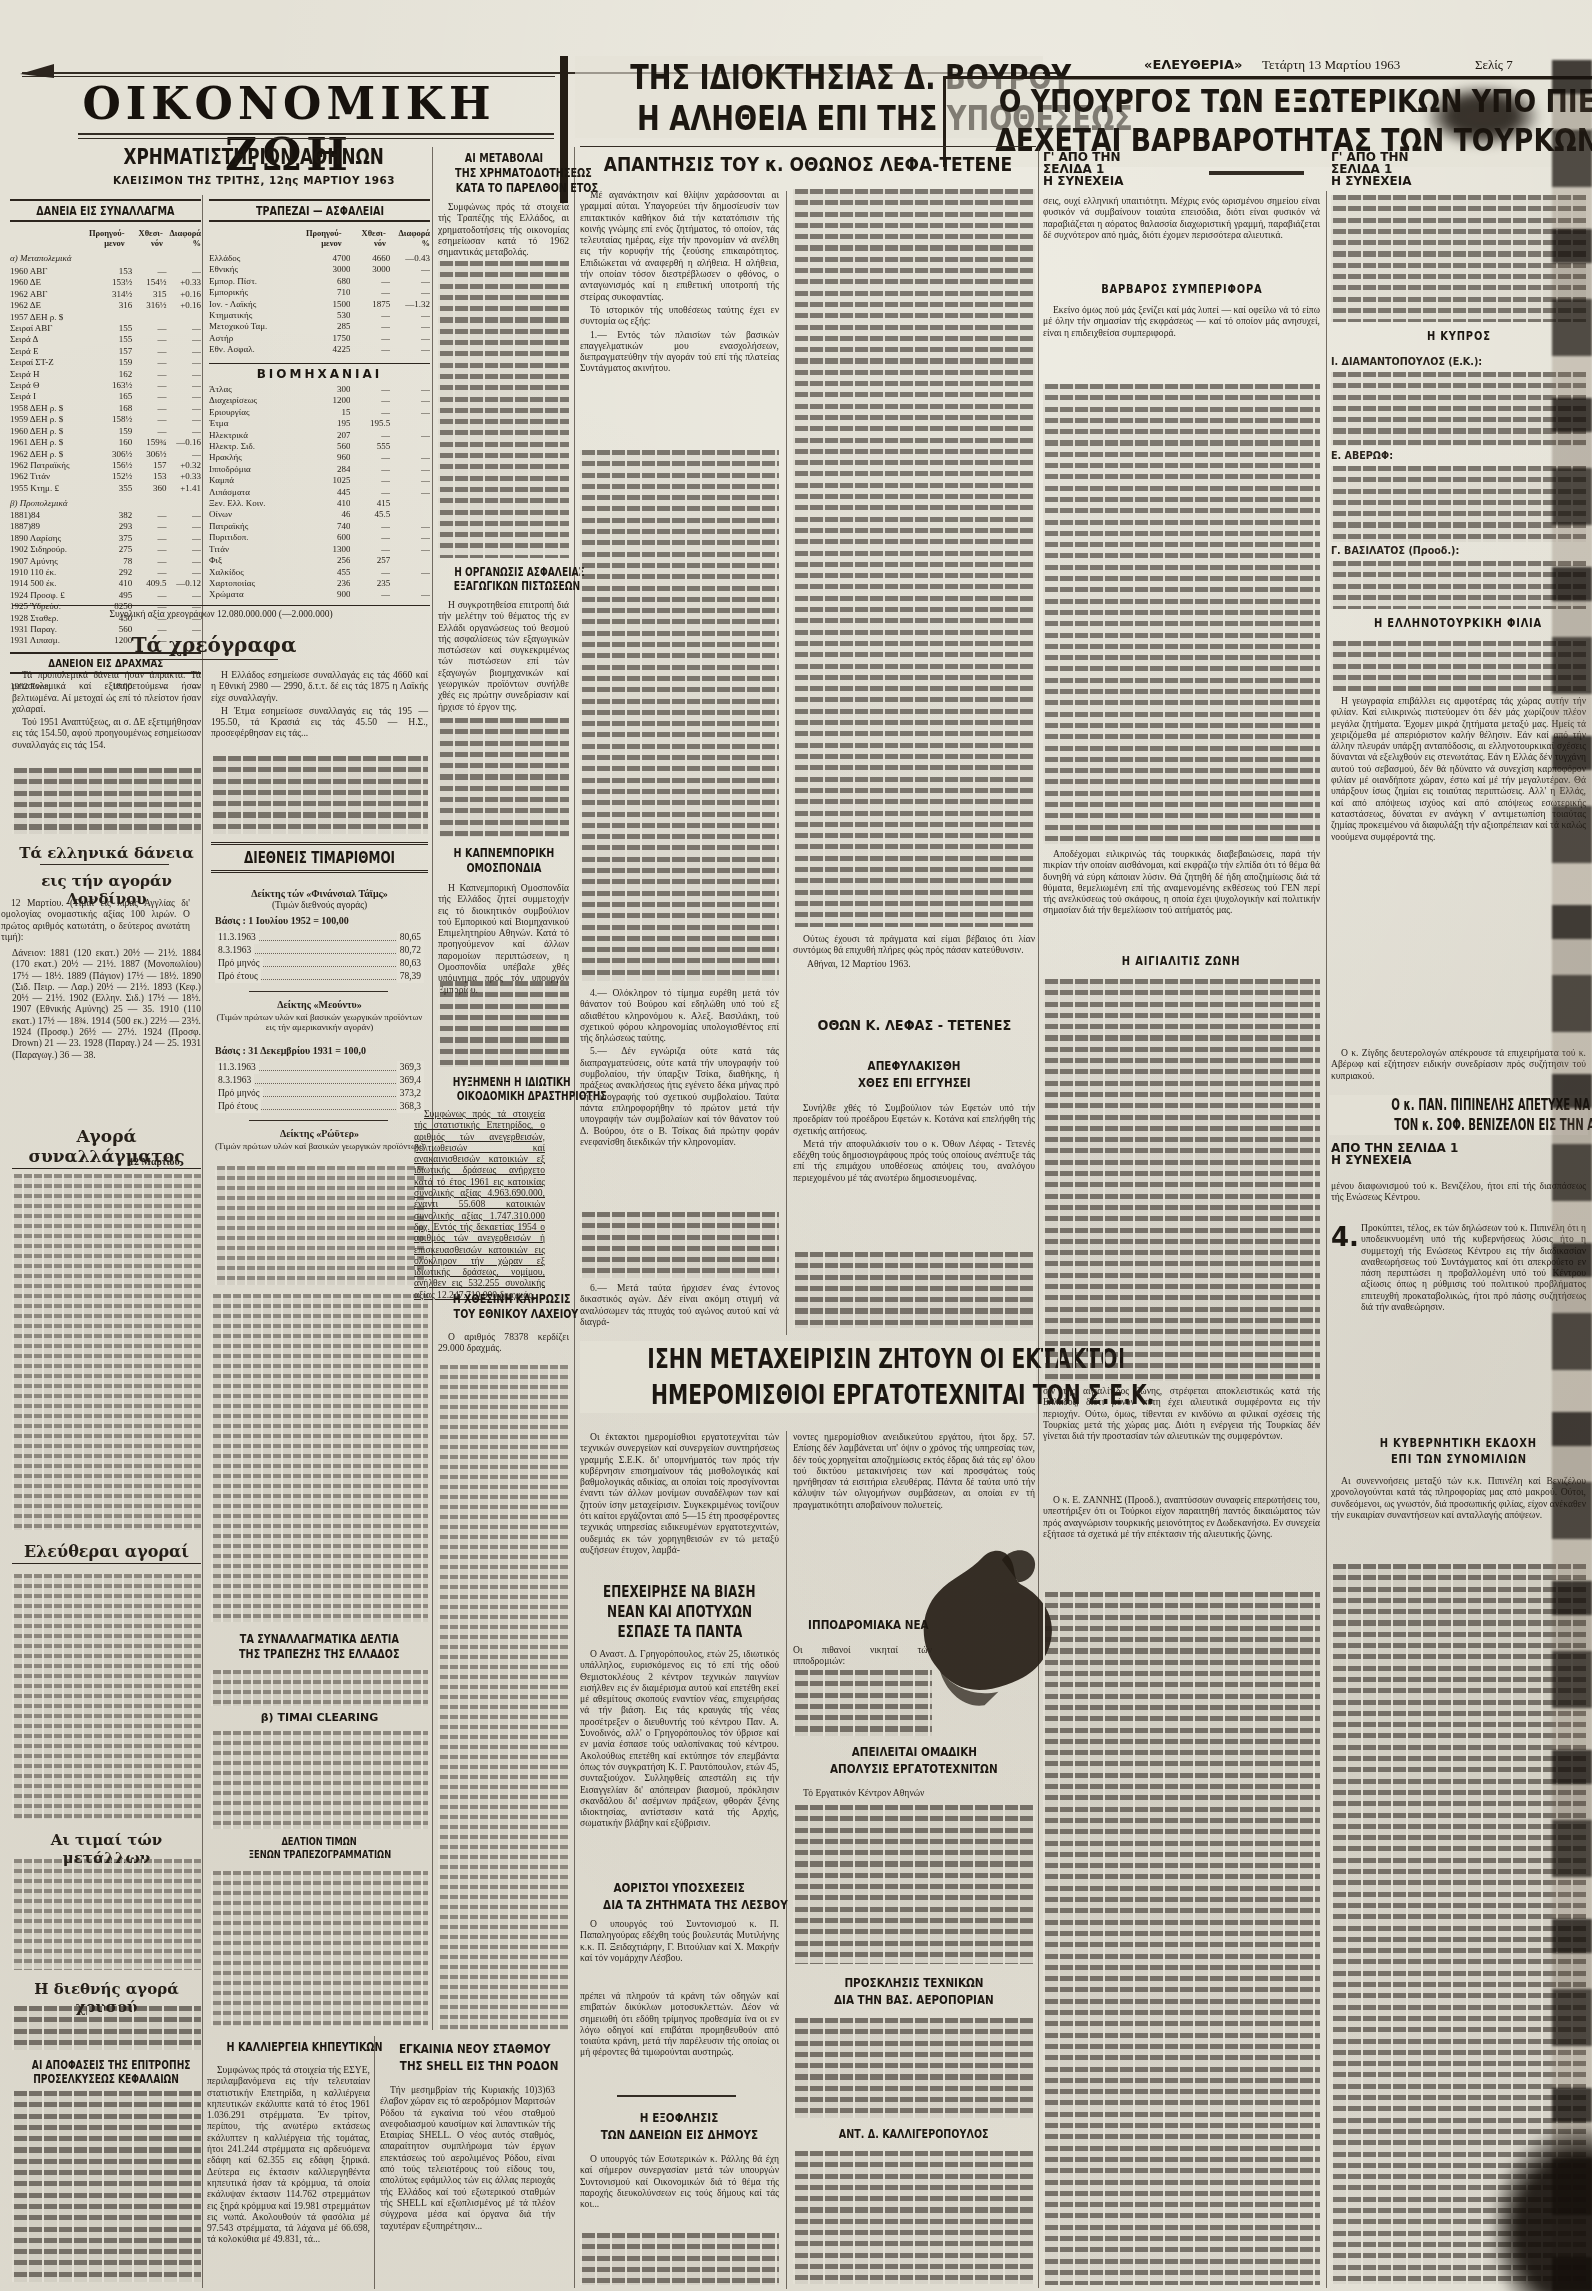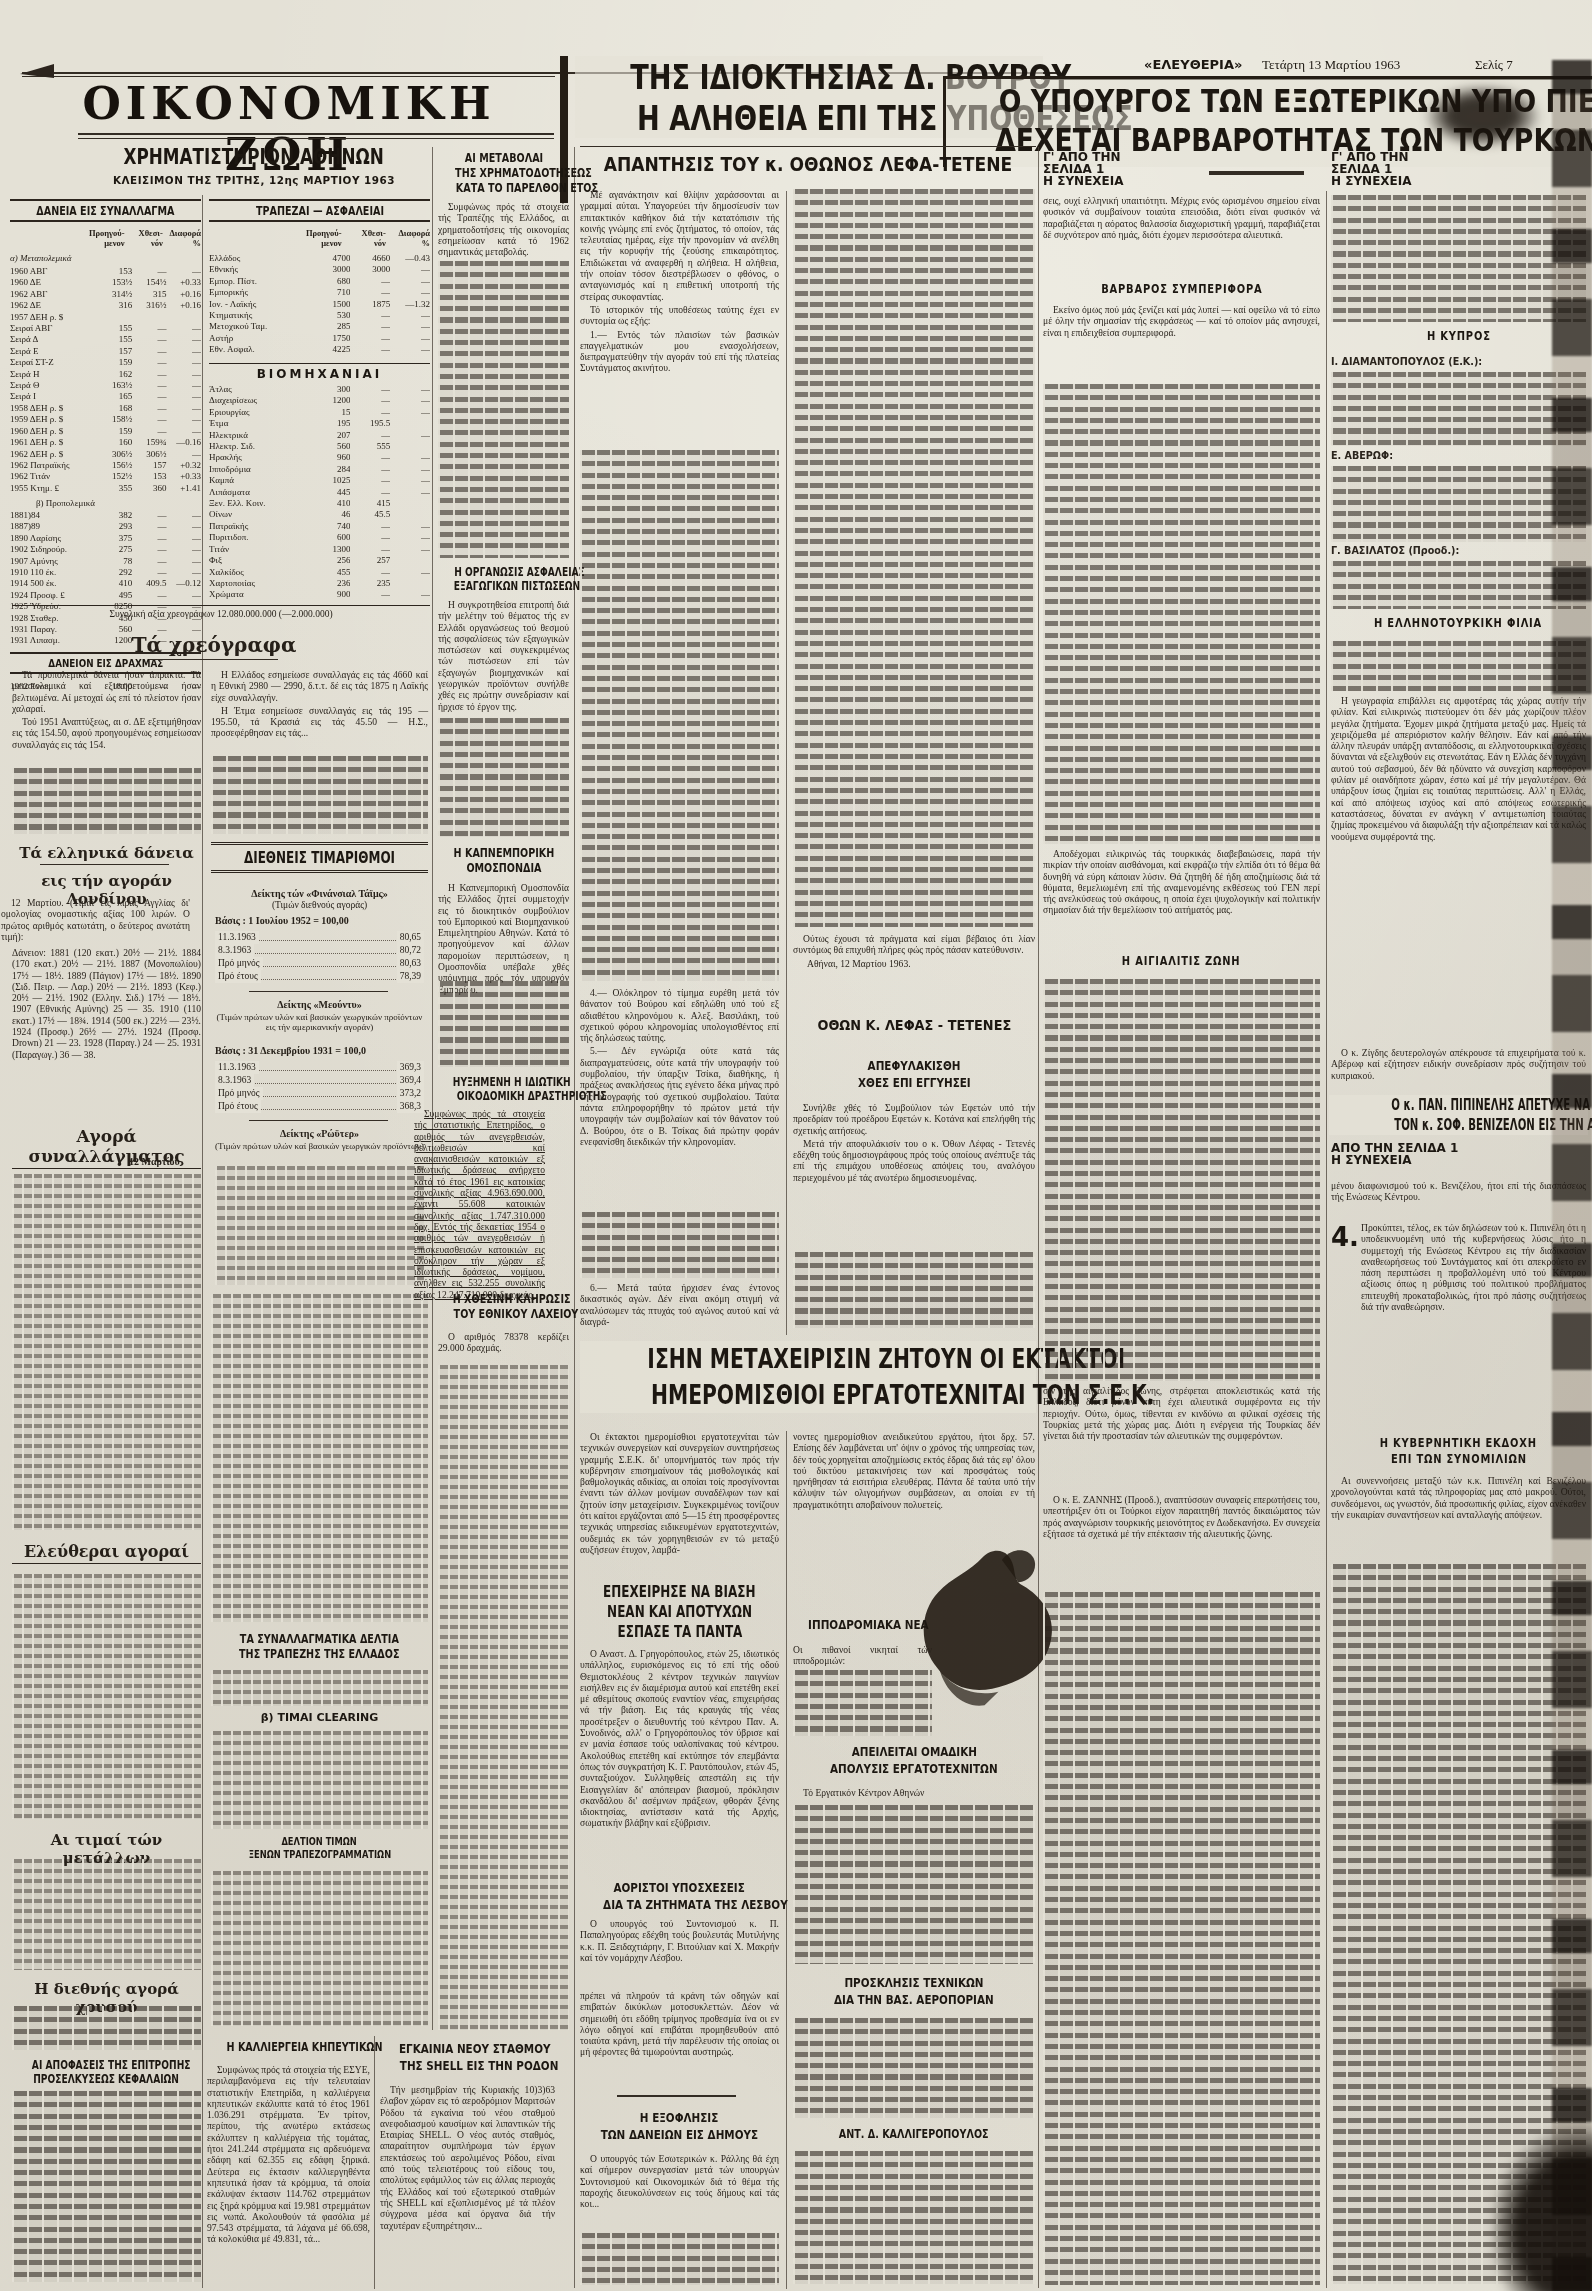--- a/index.html
+++ b/index.html
@@ -220,21 +220,21 @@
         <span class="tcell c2">153</span>
         <span class="tcell c3">+0.33</span>
       </div>
       <div class="trow">
         <span class="tcell c0">1955 Κτημ. £</span>
         <span class="tcell c1">355</span>
         <span class="tcell c2">360</span>
         <span class="tcell c3">+1.41</span>
       </div>
     </div>
-  <div class="abs" style="left:10px;top:498px;width:191px;font-size:9px;margin-left:26px;">β) Προπολεμικά</div>
+  <div class="abs" style="left:10px;top:498px;width:191px;font-size:9px;font-style:italic;">β) Προπολεμικά</div>
   <div class="abs" style="left:10px;top:510px;width:191px;">
       <div class="trow">
         <span class="tcell c0">1881)84</span>
         <span class="tcell c1">382</span>
         <span class="tcell c2">—</span>
         <span class="tcell c3">—</span>
       </div>
       <div class="trow">
         <span class="tcell c0">1887)89</span>
         <span class="tcell c1">293</span>

